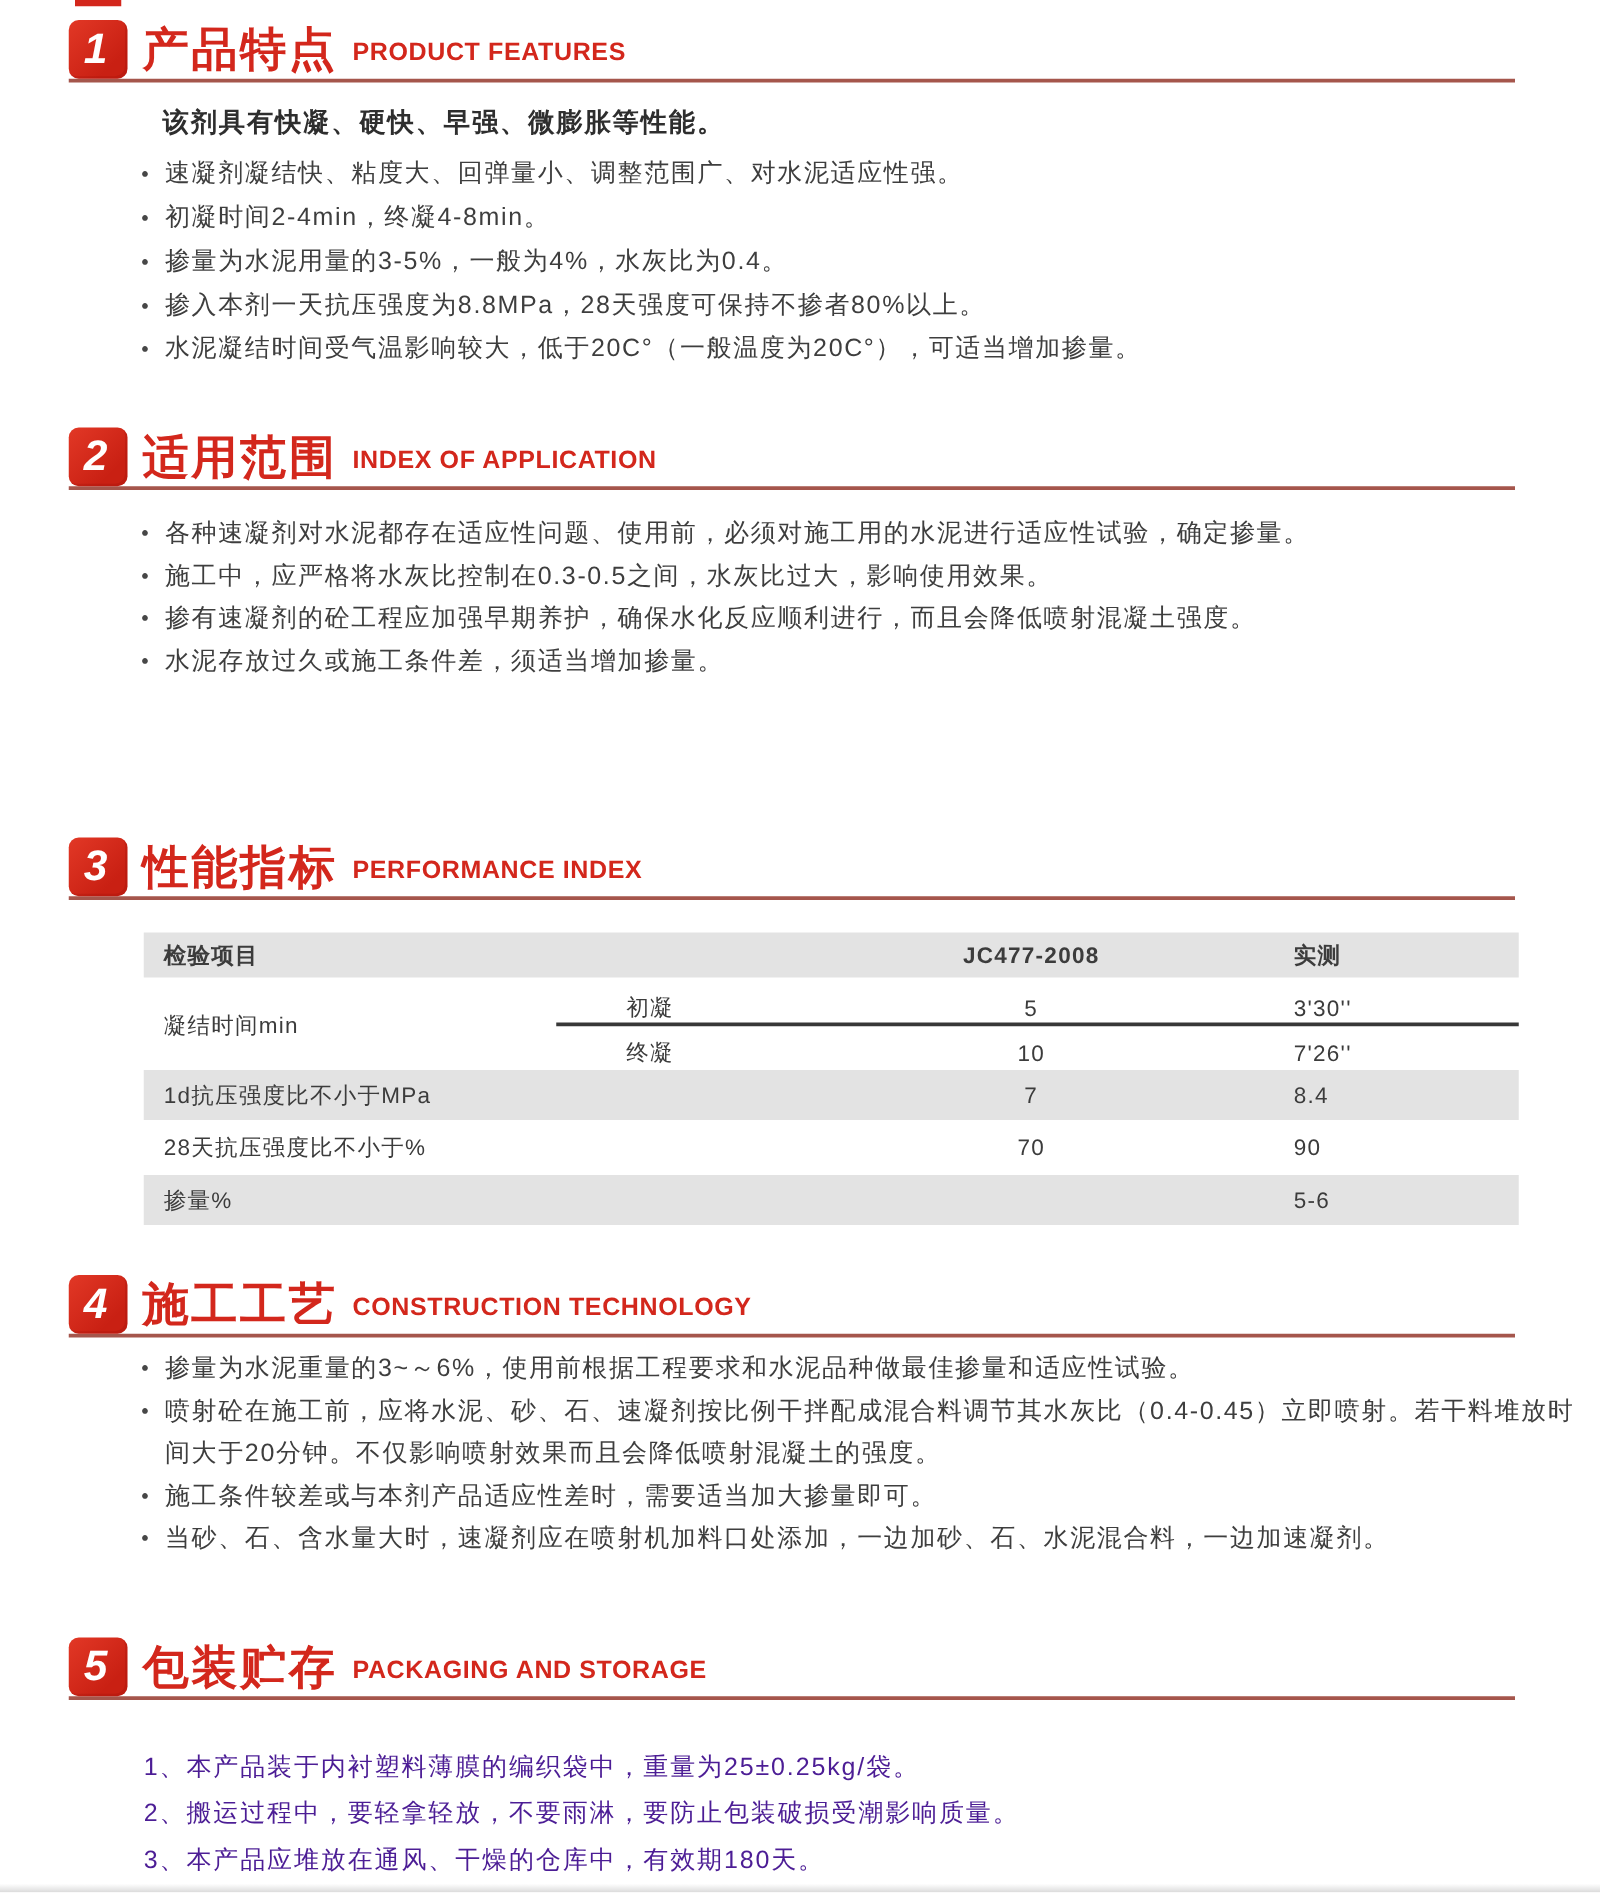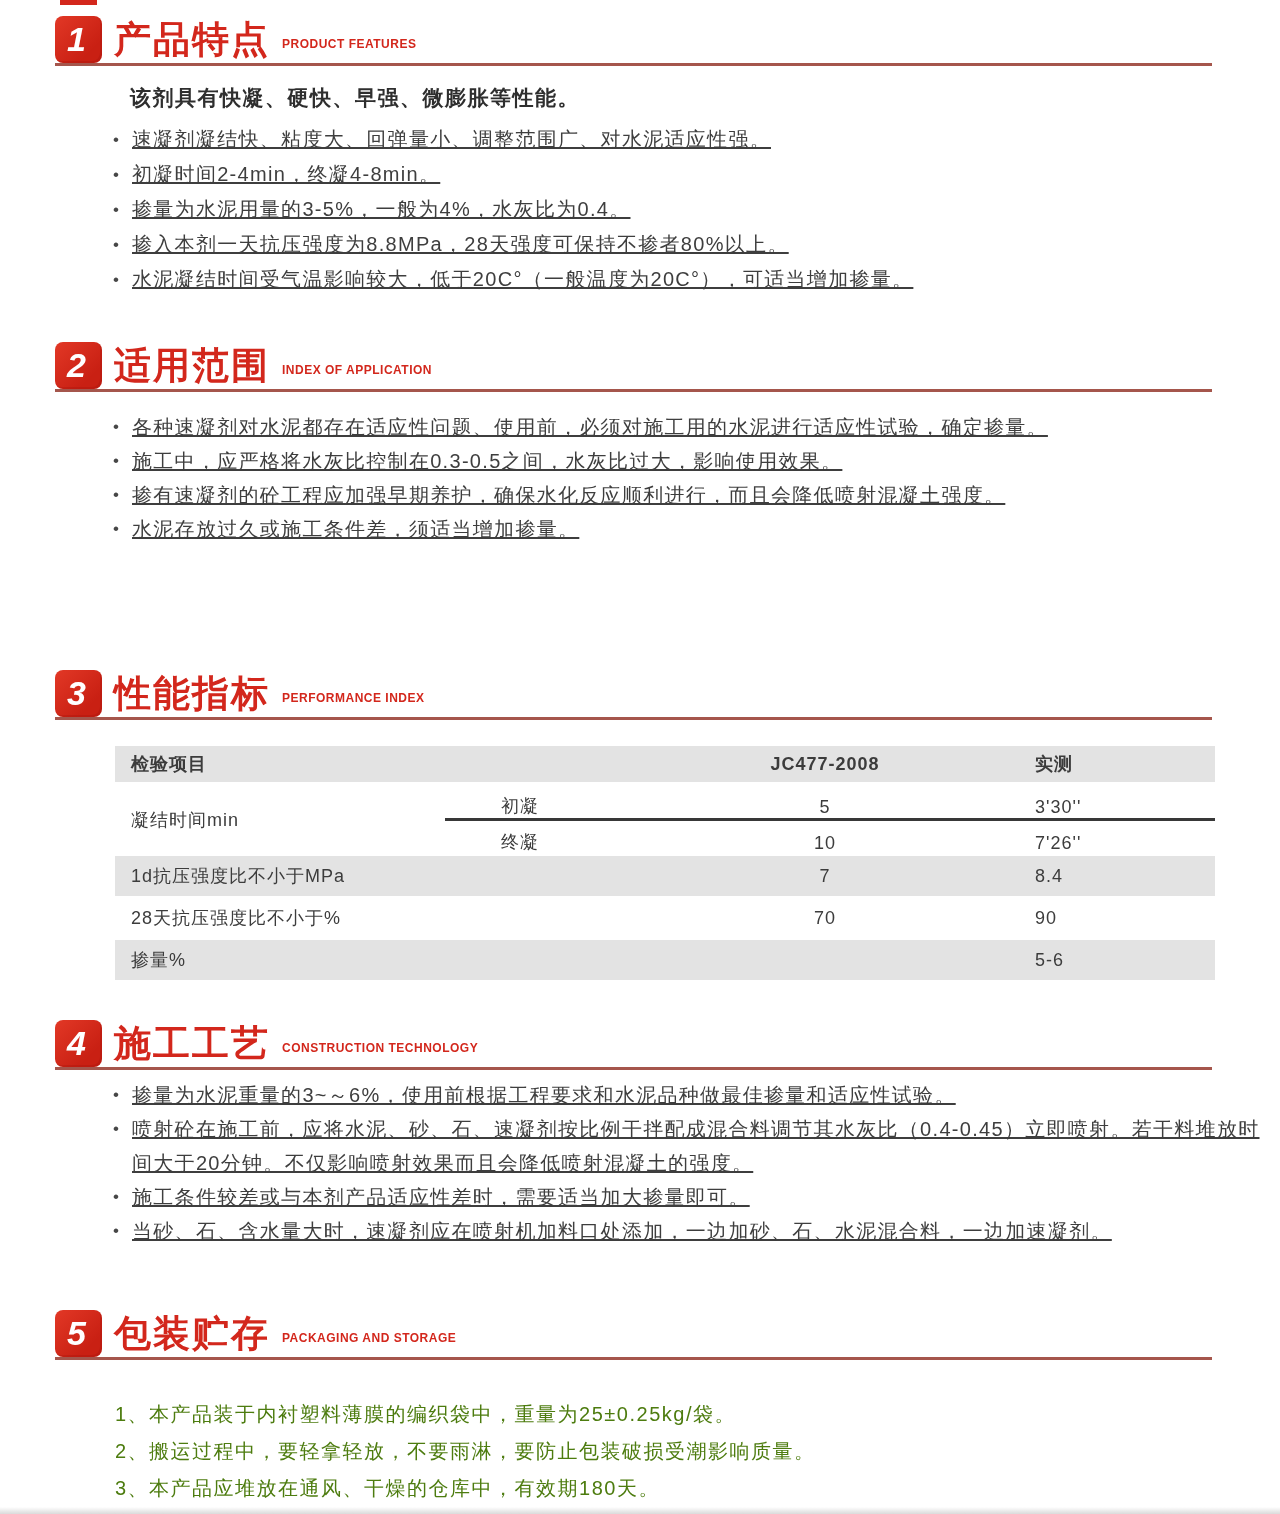--- a/index.html
+++ b/index.html
@@ -15,34 +15,34 @@
   
   .sec-header { position:relative; height:48px; }
   .rule { position:absolute; left:55px; width:1157px; bottom:-2px; height:3px; background:#a5564c; }
   .badge { position:absolute; left:55px; top:0; width:47px; height:47px;
            background:linear-gradient(135deg,#e23826 0%,#c92013 75%);
            border-radius:8px; color:#ffffff; display:flex; align-items:center; justify-content:center;
            font-style:italic; font-weight:bold; font-size:34px; padding-right:4px; box-sizing:border-box;
            box-shadow:inset -2px -2px 0 rgba(120,0,0,0.15); z-index:2; }
   .titles { position:absolute; left:114px; top:0; height:48px; display:flex; align-items:baseline; }
   .titles .zh { font-size:37px; font-weight:bold; color:#d3271c; letter-spacing:2px; line-height:48px; }
-  .titles .en { font-size:12px; font-weight:bold; color:#d3271c; letter-spacing:0.5px; margin-left:12px;
+  .titles .en { font-size:20px; font-weight:bold; color:#d3271c; letter-spacing:0.5px; margin-left:12px;
                 position:relative; top:-4px; }
 
   
   .content { margin-left:113px; margin-right:18px; }
   .intro { margin:20px 0 0 17px; font-size:21px; font-weight:bold; color:#2e2e2e; letter-spacing:1.5px; }
   ul.bullets { list-style:none; margin:10px 0 0 0; padding:0; }
   ul.bullets li { display:flex; font-size:20px; line-height:34px; letter-spacing:1.3px; color:#3e3e3e; }
   ul.bullets li::before { content:"•"; flex:0 0 19px; font-size:17px; color:#474747; }
-  ul.bullets li .txt { flex:1;text-decoration:underline; }
+  ul.bullets li .txt { flex:1; }
   .s1 ul.bullets li { line-height:35px; }
 
   ol.plain { list-style:none; margin:38px 0 0 2px; padding:0; }
-  ol.plain li { font-size:20px; line-height:37px; letter-spacing:1.5px; color:#4d7c0f; }
+  ol.plain li { font-size:20px; line-height:37px; letter-spacing:1.5px; color:#4c1d95; }
 
   
   .ptable { margin:28px 0 0 115px; width:1100px; font-size:18px; color:#3c3c3c; letter-spacing:1px; }
   .t-head { display:flex; align-items:center; height:36px; background:#e3e3e3; font-weight:bold; }
   .c1 { width:314px; padding-left:16px; }
   .c2 { width:215px; padding-left:56px; box-sizing:border-box; }
   .c3 { width:330px; text-align:center; }
   .c4 { flex:1; padding-left:45px; }
   .t-group { display:flex; margin-top:3px; }
   .t-group .c1 { display:flex; align-items:center; }

